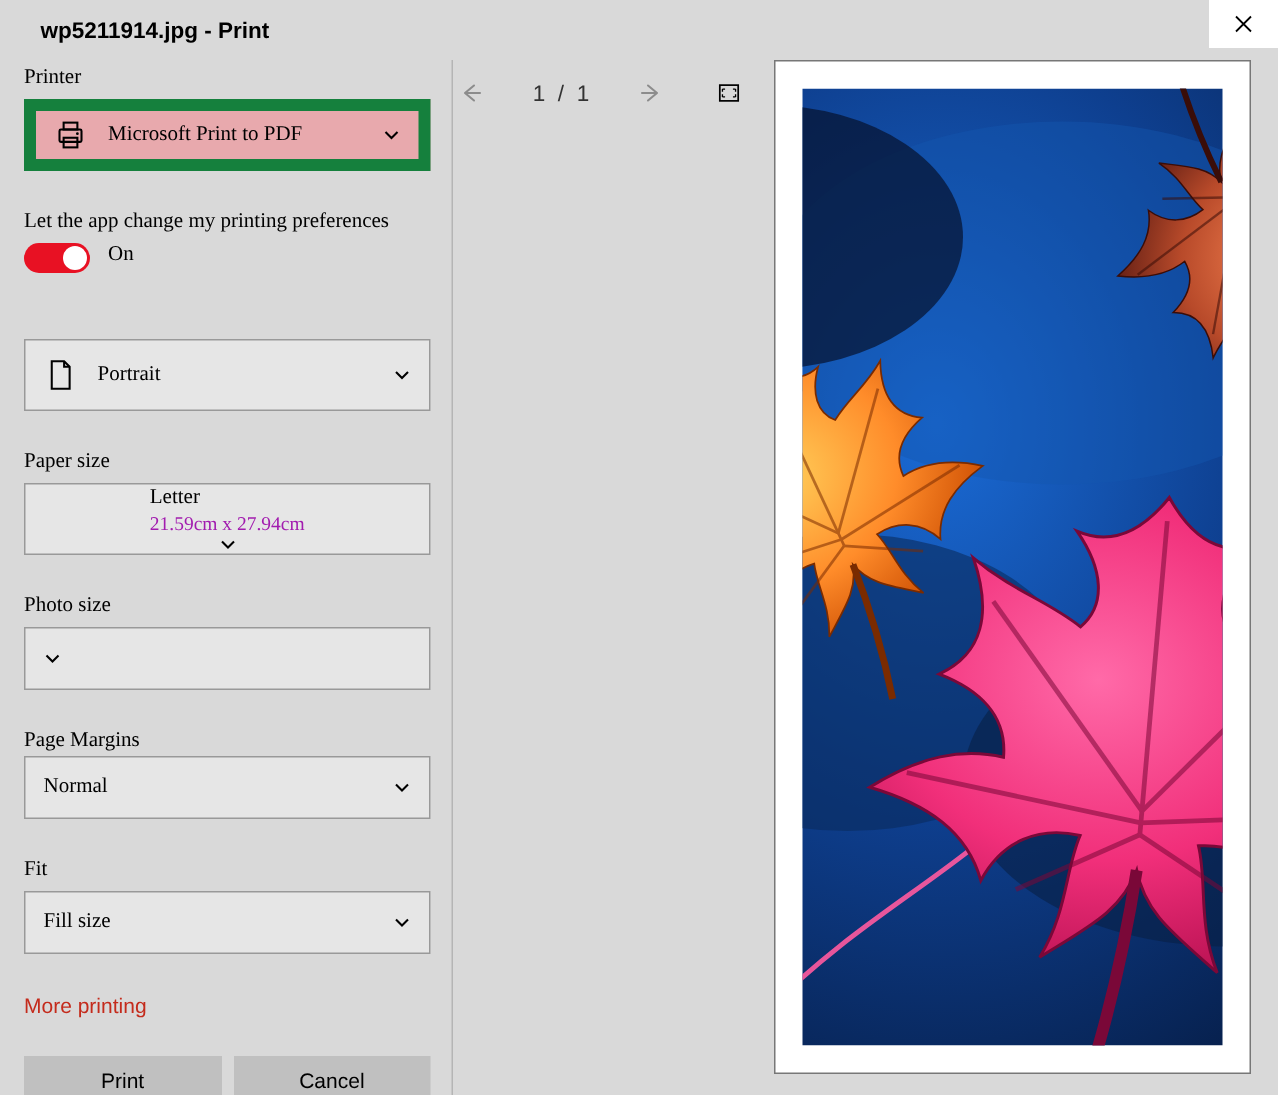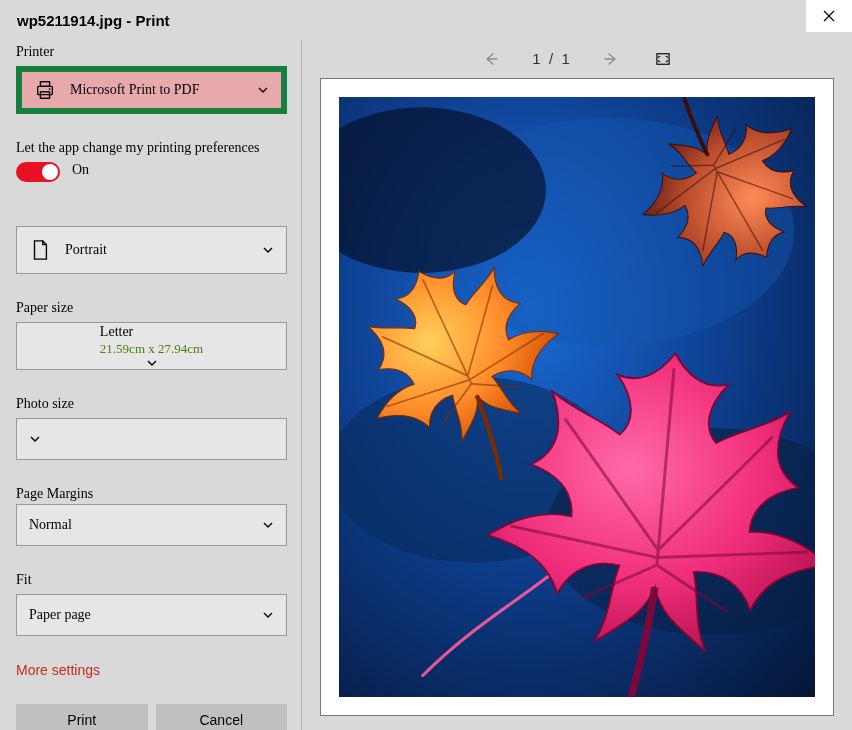--- a/index.html
+++ b/index.html
@@ -10,21 +10,21 @@
     background: #d9d9d9;
     color: #000;
     position: relative;
   }
 
   
   .titlebar {
     height: 40px;
     display: flex;
     align-items: center;
-    padding: 0 17px;
+    padding: 0 27px;
     font-weight: 600;
     font-size: 15px;
   }
   .close-btn {
     position: absolute;
     top: 0; right: 0;
     width: 46px; height: 32px;
     background: #fff;
     display: flex;
     align-items: center;
@@ -65,23 +65,23 @@
   }
   .dropdown.tall { height: 48px; }
   .dropdown .dd-icon { width: 22px; height: 22px; margin-right: 14px; flex: 0 0 auto; }
   .dropdown .dd-text { flex: 1; line-height: 1.25; }
   .dropdown .dd-caret {
     width: 12px; height: 12px;
     flex: 0 0 auto;
   }
   .dropdown.highlight {
     background: #e8a9ad;
-    border: 6px solid #15803d;
-  }
-  .dd-sub { color: #4d7c0f; font-size: 13px; }
+    border: 8px solid #15803d;
+  }
+  .dd-sub { color: #a21caf; font-size: 13px; }
 
   .toggle-row {
     display: flex;
     gap: 12px;
     margin-top: 6px;
   }
   .toggle {
     width: 44px; height: 20px;
     background: #e81123;
     border-radius: 10px;
@@ -112,21 +112,20 @@
     background: #c0c0c0;
     border: none;
     font-size: 14px;
     cursor: pointer;
   }
 
   
   .preview-area {
     flex: 1;
     display: flex;
-    flex-direction: column;
     padding-bottom: 14px;
   }
   .pager-row {
     height: 44px;
     display: flex;
     align-items: center;
     justify-content: center;
     gap: 18px;
     color: #333;
   }
@@ -233,28 +232,28 @@
         <div class="dd-text">Normal</div>
         <svg class="dd-caret" viewBox="0 0 12 12">
           <path d="M2 4 L6 8 L10 4" stroke="#000" stroke-width="1.4" fill="none"></path>
         </svg>
       </div>
     </div>
 
     <div class="section-block">
       <div class="section-label">Fit</div>
       <div class="dropdown" style="margin-top:6px;">
-        <div class="dd-text">Paper page</div>
-        <svg class="dd-caret" viewBox="0 0 12 12">
-          <path d="M2 4 L6 8 L10 4" stroke="#000" stroke-width="1.4" fill="none"></path>
-        </svg>
-      </div>
-    </div>
-
-    <div class="more-link">More settings</div>
+        <div class="dd-text">Fill size</div>
+        <svg class="dd-caret" viewBox="0 0 12 12">
+          <path d="M2 4 L6 8 L10 4" stroke="#000" stroke-width="1.4" fill="none"></path>
+        </svg>
+      </div>
+    </div>
+
+    <div class="more-link">More printing</div>
 
     <div class="spacer"></div>
 
     <div class="action-row">
       <button class="action-btn">Print</button>
       <button class="action-btn">Cancel</button>
     </div>
   </div>
 
   <div class="preview-area">

